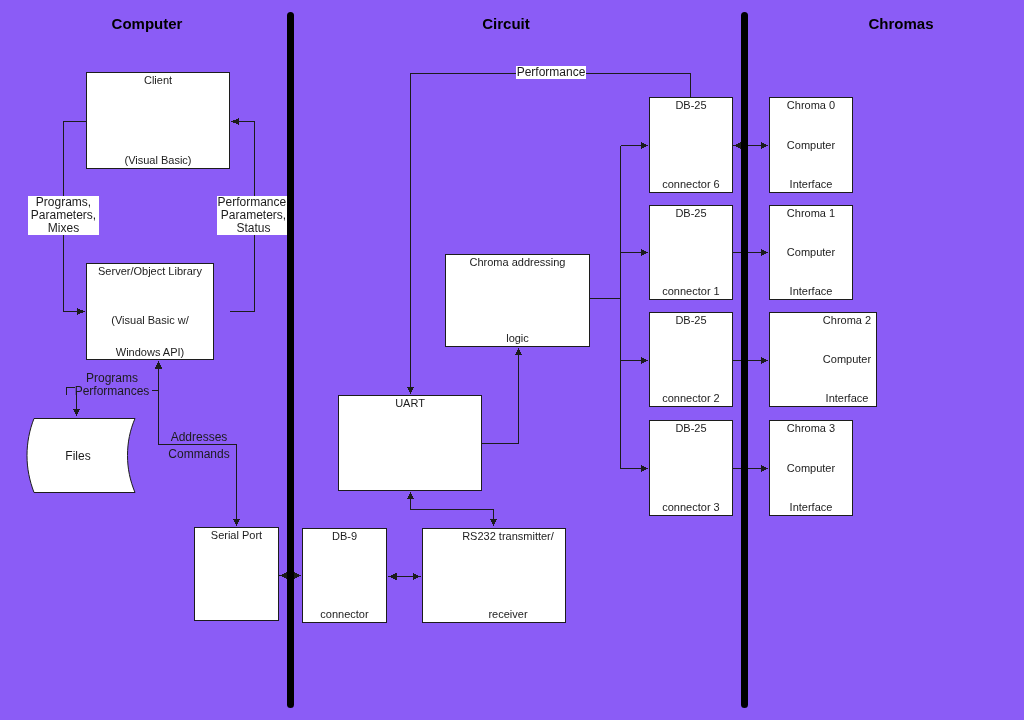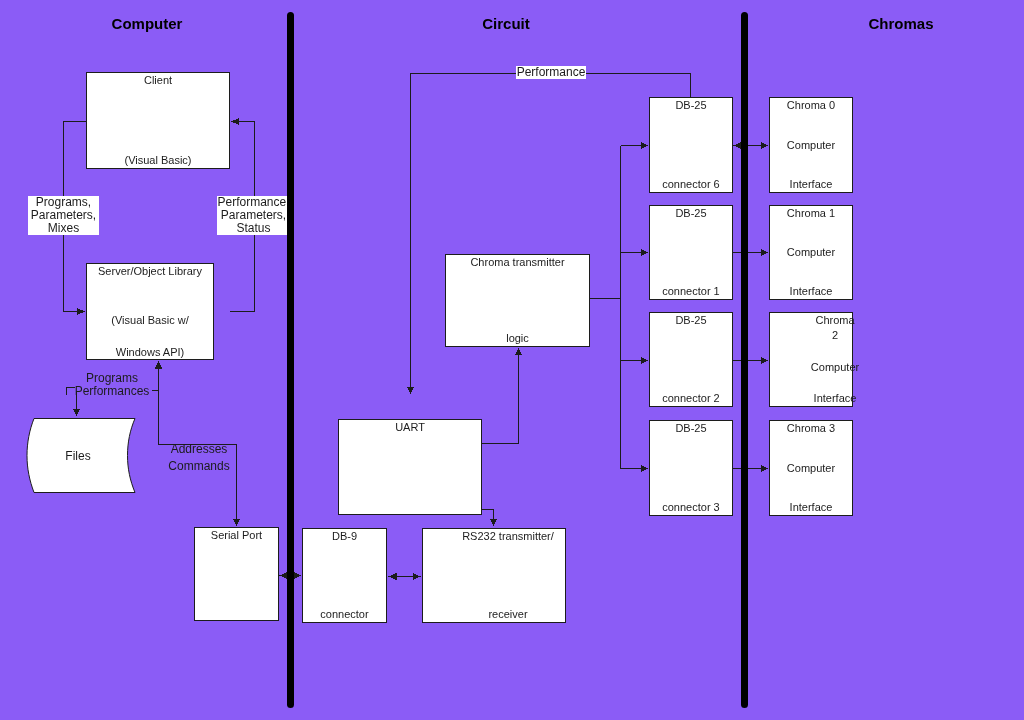--- a/index.html
+++ b/index.html
@@ -137,26 +137,26 @@
   <div class="box" style="left:302px;top:528px;width:85px;height:95px;">
     <span>DB-9</span>
     <span>connector</span>
   </div>
 
   <div class="box" style="left:422px;top:528px;width:144px;height:95px;padding-left:28px;">
     <span>RS232 transmitter/</span>
     <span>receiver</span>
   </div>
 
-  <div class="box" style="left:338px;top:395px;width:144px;height:96px;margin-top:24px;">
+  <div class="box" style="left:338px;top:395px;width:144px;height:96px;">
     <span>UART</span>
   </div>
 
   <div class="box" style="left:445px;top:254px;width:145px;height:93px;">
-    <span>Chroma transmitter</span>
+    <span>Chroma addressing</span>
     <span>logic</span>
   </div>
 
   <div class="box" style="left:649px;top:97px;width:84px;height:96px;">
     <span>DB-25</span>
     <span>connector 6</span>
   </div>
   <div class="box" style="left:649px;top:205px;width:84px;height:95px;">
     <span>DB-25</span>
     <span>connector 1</span>
@@ -173,21 +173,21 @@
   <div class="box" style="left:769px;top:97px;width:84px;height:96px;">
     <span>Chroma 0</span>
     <span>Computer</span>
     <span>Interface</span>
   </div>
   <div class="box" style="left:769px;top:205px;width:84px;height:95px;gap:16px;">
     <span>Chroma 1</span>
     <span>Computer</span>
     <span>Interface</span>
   </div>
-  <div class="box" style="left:769px;top:312px;width:84px;height:95px;padding-left:48px;">
+  <div class="box" style="left:769px;top:312px;width:108px;height:95px;padding-left:48px;">
     <span>Chroma 2</span>
     <span>Computer</span>
     <span>Interface</span>
   </div>
   <div class="box" style="left:769px;top:420px;width:84px;height:96px;">
     <span>Chroma 3</span>
     <span>Computer</span>
     <span>Interface</span>
   </div>
 
@@ -201,21 +201,21 @@
     <span>Performance,</span>
     <span>Parameters,</span>
     <span>Status</span>
   </div>
 
   <div class="flow-label" style="left:69px;top:372px;width:86px;">
     <span>Programs</span>
     <span>Performances</span>
   </div>
 
-  <div class="flow-label" style="left:167px;top:443px;width:64px;">
+  <div class="flow-label" style="left:167px;top:431px;width:64px;">
     <span>Addresses</span>
     <span class="m2">Commands</span>
   </div>
 
   <div class="flow-label opaque" style="left:516px;top:66px;width:70px;">Performance</div>
 
   <div class="divider" style="left:287px;"></div>
   <div class="divider" style="left:741px;"></div>
 
 </div>

